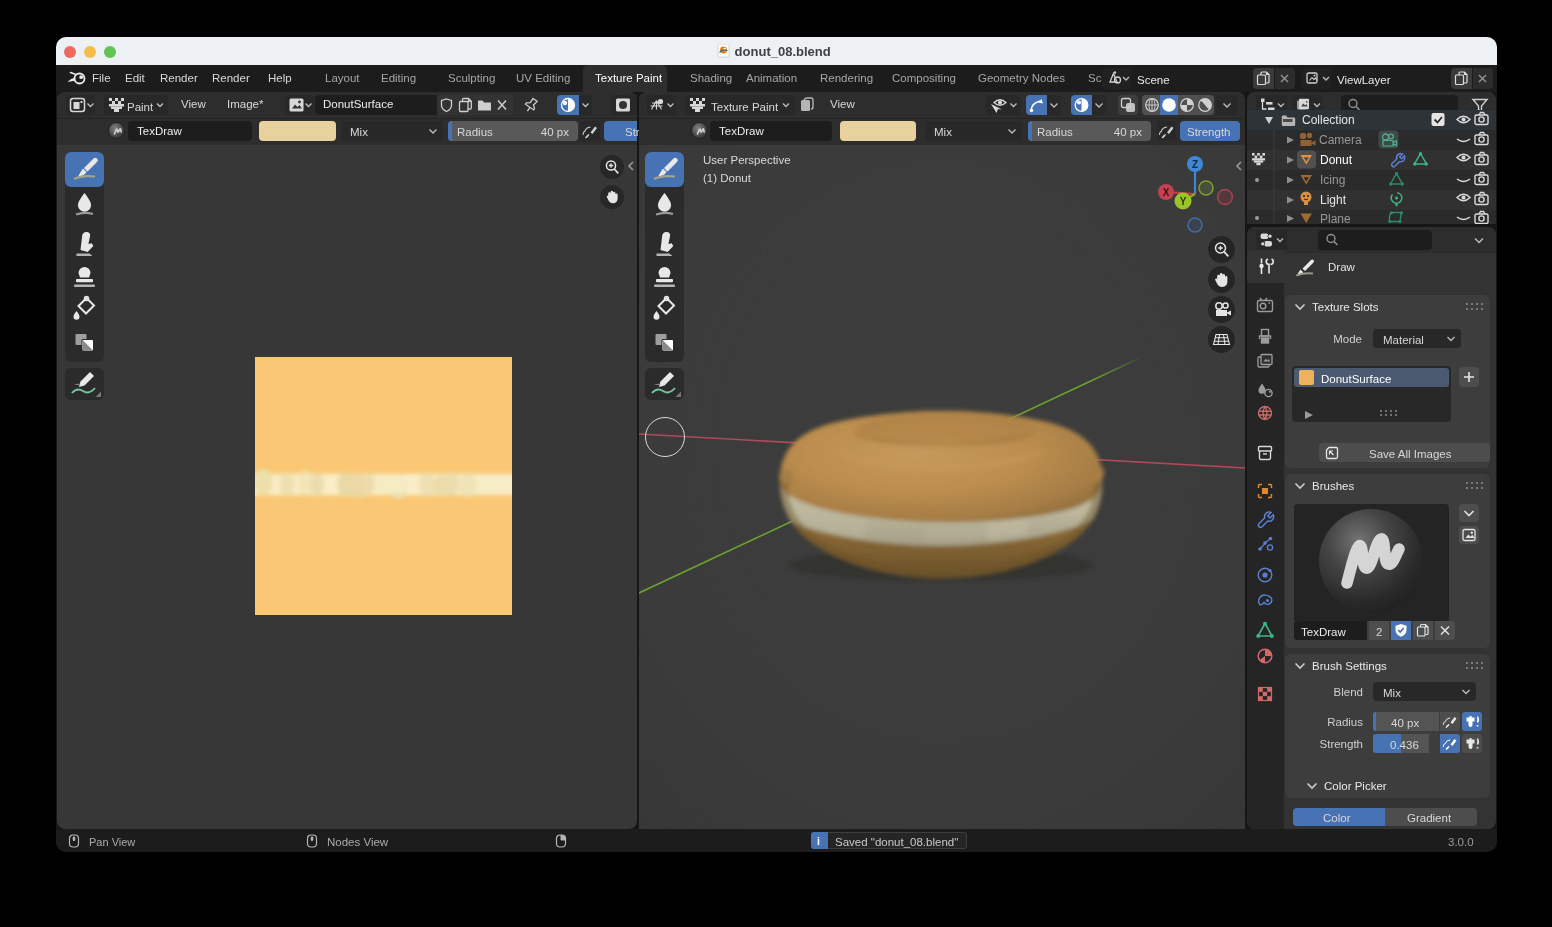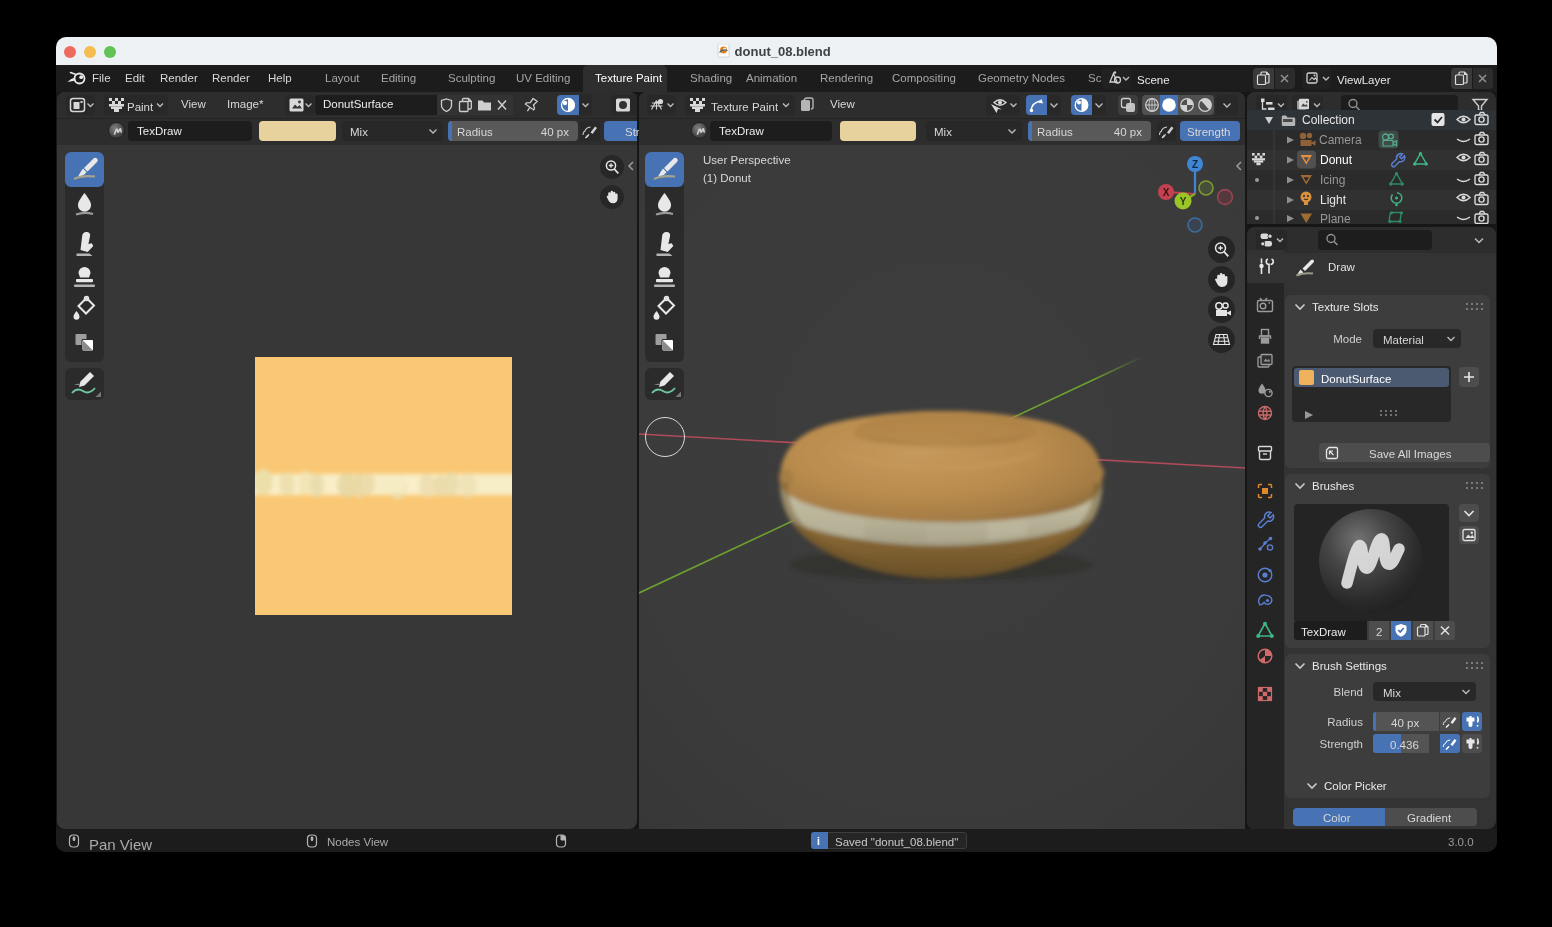--- a/index.html
+++ b/index.html
@@ -1085,21 +1085,21 @@
     </div>
   <div class="a btn" style="left:1329px;top:771px;width:92px;height:18px;border-radius:0 4px 4px 0;">
       <span style="position:absolute;left:22px;top:5px;" class="txt">Gradient</span>
     </div>
 
   <div class="a" id="statusbar" style="left:0;top:792px;width:1441px;height:23px;background:#1c1c1c;"></div>
   <svg class="a" style="left:12px;top:797px;" width="12" height="14" viewBox="0 0 12 14">
       <rect x="1.5" y="1" width="9" height="12" rx="3.5" fill="none" stroke="#b5b5b5" stroke-width="1.2"></rect>
       <rect x="4.7" y="2.5" width="2.6" height="4.5" rx="1.3" fill="#b5b5b5"></rect>
     </svg>
-  <div class="a" style="left:33px;top:799px;color:#ababab;font-size:15px;">Pan View</div>
+  <div class="a" style="left:33px;top:799px;color:#ababab;font-size:11px;">Pan View</div>
   <svg class="a" style="left:250px;top:797px;" width="12" height="14" viewBox="0 0 12 14">
       <rect x="1.5" y="1" width="9" height="12" rx="3.5" fill="none" stroke="#b5b5b5" stroke-width="1.2"></rect>
       <rect x="4.7" y="2.5" width="2.6" height="4.5" rx="1.3" fill="#b5b5b5"></rect>
     </svg>
   <div class="a" style="left:271px;top:799px;color:#ababab;font-size:11.5px;">Nodes View</div>
   <svg class="a" style="left:499px;top:797px;" width="12" height="14" viewBox="0 0 12 14">
       <rect x="1.5" y="1" width="9" height="12" rx="3.5" fill="none" stroke="#b5b5b5" stroke-width="1.2"></rect>
       <path d="M6 1 v5 M6 6 h4.5 V3.5" stroke="#b5b5b5" stroke-width="1" fill="none"></path>
       <path d="M6 1 a4.5 3 0 0 1 4.5 3 V6 H6z" fill="#b5b5b5"></path>
     </svg>

